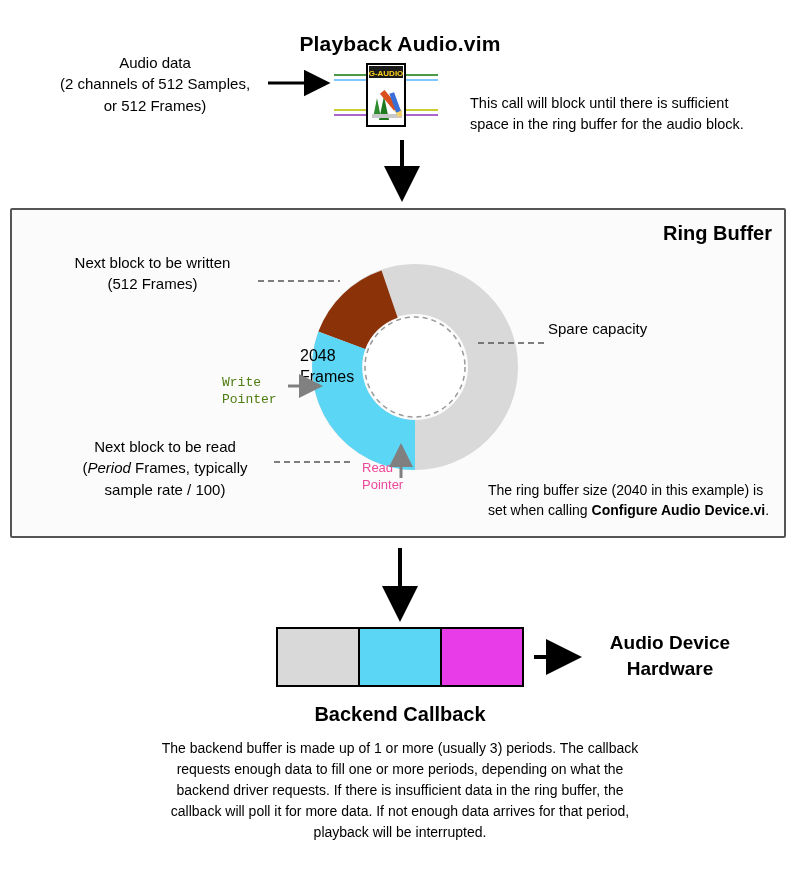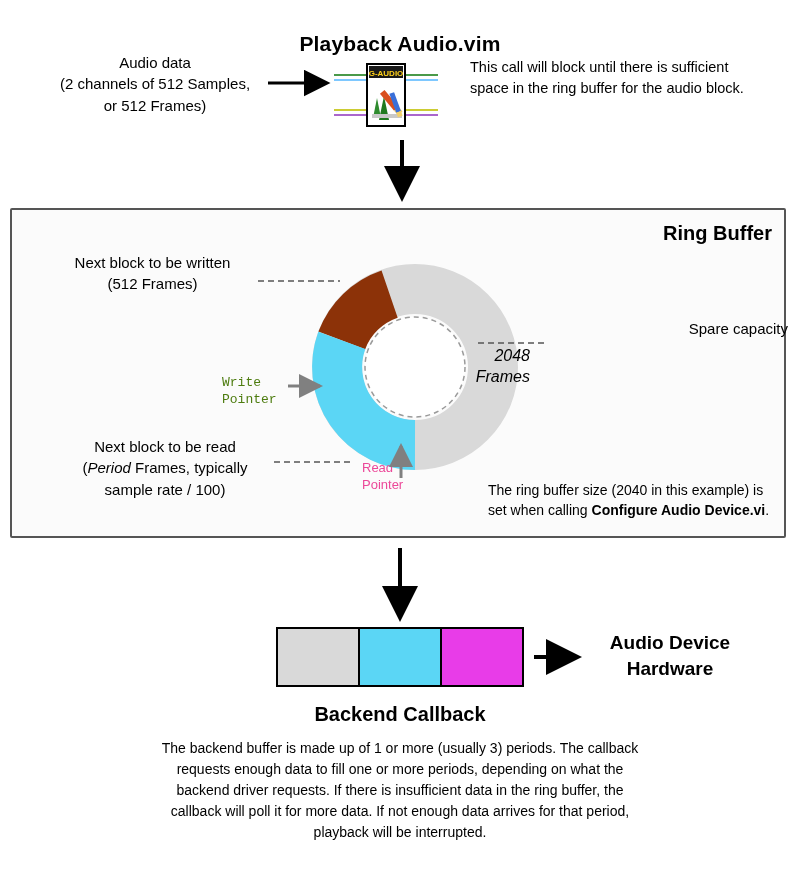--- a/index.html
+++ b/index.html
@@ -48,20 +48,21 @@
     width: 400px;
     text-align: center;
     font-size: 20px;
     font-weight: bold;
   }
 
   
   .txt {
     font-size: 14.5px;
     line-height: 1.38;
+    margin-top: 36px;
   }
   #audio-data-label {
     left: 20px; top: 52px; width: 270px;
     text-align: center;
     font-size: 15px;
     line-height: 1.42;
   }
   #block-note {
     left: 470px; top: 57px; width: 290px;
     font-size: 14.5px;
@@ -76,21 +77,20 @@
   #next-read-label {
     left: 40px; top: 436px; width: 250px;
     text-align: center;
     font-size: 15px;
     line-height: 1.42;
   }
   #spare-capacity-label {
     left: 548px; top: 318px; width: 240px;
     font-size: 15px;
     line-height: 1.42;
-    text-align: right;
   }
   #write-pointer-label {
     left: 222px; top: 375px; width: 80px;
     text-align: left;
     font-size: 13px;
     color: #4d7c0f;
     line-height: 1.3;
     font-family: Liberation Mono, monospace;
   }
   #read-pointer-label {
@@ -153,26 +153,25 @@
   }
   #donut-wrap {
     left: 300px; top: 252px;
     width: 230px; height: 230px;
   }
   #donut-center-text {
     left: 300px; top: 252px;
     width: 230px; height: 230px;
     display: flex;
     flex-direction: column;
-    align-items: flex-end;
+    align-items: flex-start;
     justify-content: center;
     font-size: 16px;
     line-height: 1.3;
     text-align: center;
-    font-style: italic;
   }
 </style>
 </head>
 <body>
 
 <div class="canvas">
 
   <div class="abs" id="title-playback">Playback Audio.vim</div>
 
   <div class="abs" id="audio-data-label">

